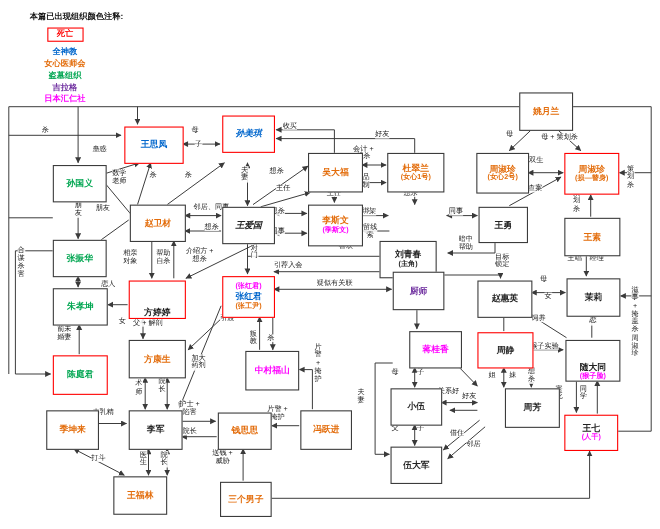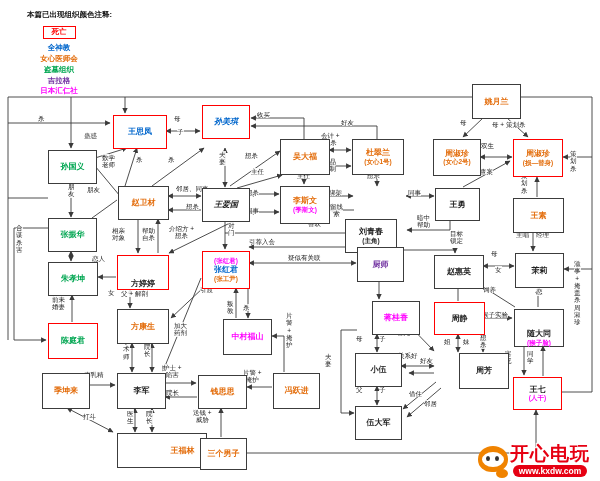--- a/index.html
+++ b/index.html
@@ -284,21 +284,21 @@
 
     </div>
       <div class="node" style="left: 273px; top: 373px; width: 45px; height: 34px;">
       <span class="nl" style="color: rgb(227, 108, 10);">冯跃进</span>
 
     </div>
       <div class="node" style="left: 355px; top: 406px; width: 45px; height: 32px;">
       <span class="nl" style="color: rgb(34, 34, 34);">伍大军</span>
 
     </div>
-      <div class="node" style="left: 117px; top: 433px; width: 47px; height: 33px; padding-left: 41px;">
+      <div class="node" style="left: 103px; top: 433px; width: 47px; height: 33px;">
       <span class="nl" style="color: rgb(227, 108, 10);">王福林</span>
 
     </div>
       <div class="node" style="left: 200px; top: 438px; width: 45px; height: 30px;">
       <span class="nl" style="color: rgb(227, 108, 10);">三个男子</span>
 
     </div>
     </div>
 
   <div>
@@ -431,27 +431,14 @@
       <span class="elabel" style="left: 163px; top: 364px;">护士 +
 陷害</span>
       <span class="elabel" style="left: 166px; top: 389px;">院长</span>
       <span class="elabel" style="left: 83px; top: 413px;">打斗</span>
       <span class="elabel" style="left: 193px; top: 409px;">送钱 +
 威胁</span>
       <span class="elabel" style="left: 491px; top: 250px;">母</span>
       <span class="elabel" style="left: 495px; top: 266px;">女</span>
     </div>
 
-  <div class="watermark">
-    <div class="mascot">
-      <div class="head"></div>
-        <div class="face"></div>
-      <div class="eye e1"></div>
-        <div class="eye e2"></div>
-      <div class="hand"></div>
-    </div>
-    <div class="wm-right">
-      <div class="brand">开心电玩</div>
-      <div class="site">www.kxdw.com</div>
-    </div>
-  </div>
 
 </div>
 
 </body></html>

